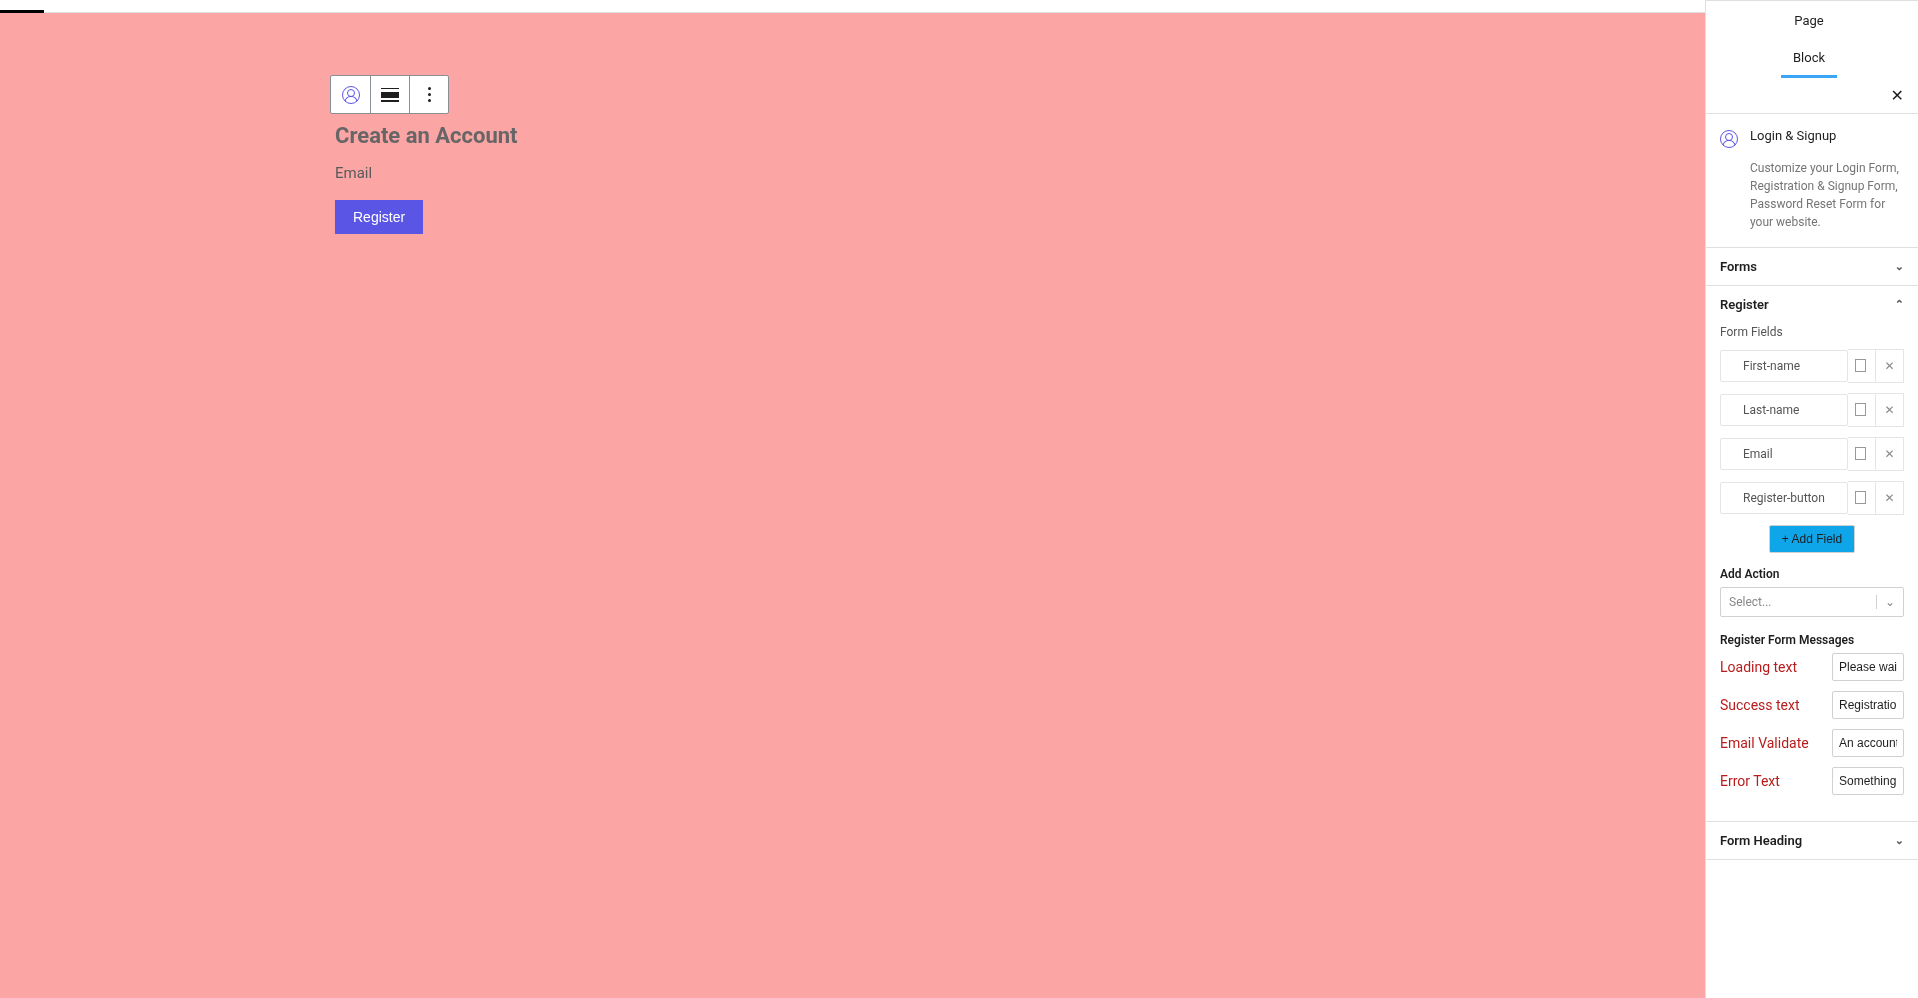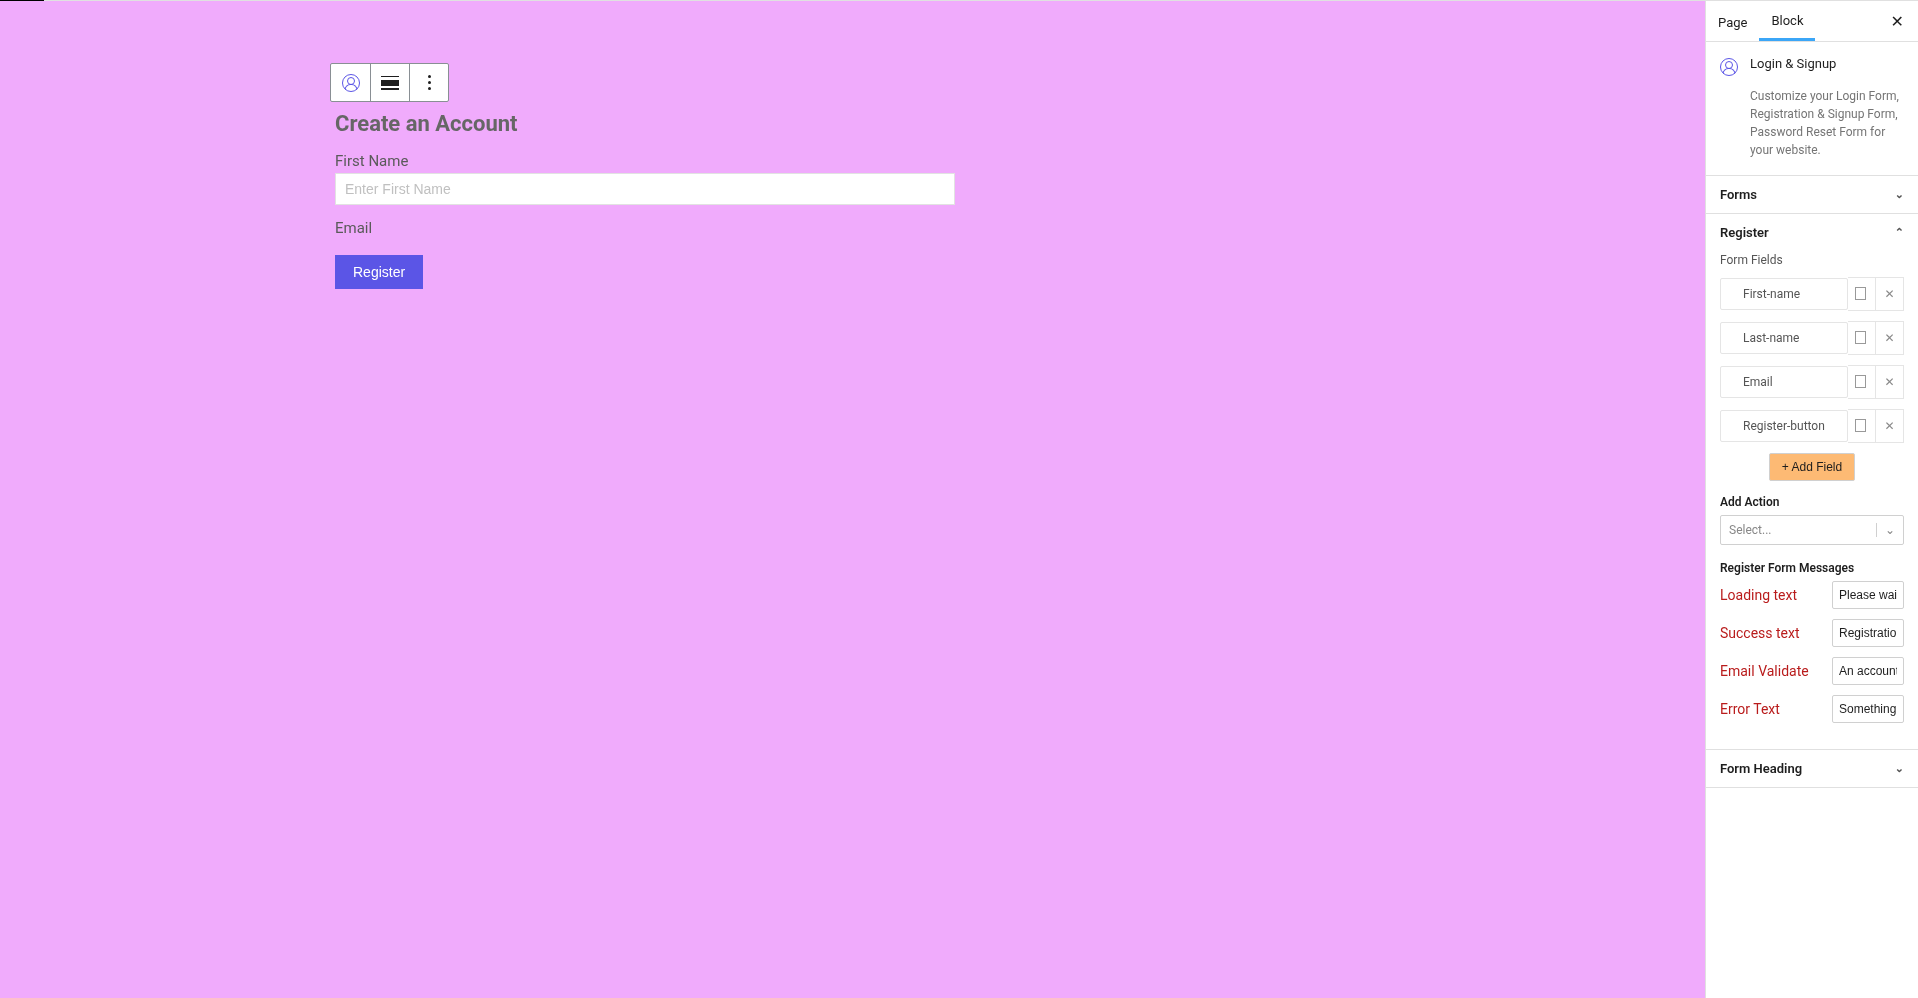--- a/index.html
+++ b/index.html
@@ -14,21 +14,22 @@
 }
 .page-container {
   display: flex;
   width: 100%;
   height: 100vh;
 }
 .main-canvas {
   flex: 1;
   border-top: 1px solid #e0e0e0;
   position: relative;
-  background: #f0abfc;
+  background: #fca5a5;
+  margin-top: 12px;
 }
 .main-canvas::before {
   content: "";
   position: absolute;
   top: -3px;
   left: 0;
   width: 44px;
   height: 3px;
   background: #000;
 }
@@ -158,20 +159,21 @@
   overflow-y: auto;
   background: #fff;
   font-size: 13px;
 }
 .sidebar-tabs {
   display: flex;
   align-items: center;
   border-bottom: 1px solid #e0e0e0;
   padding: 0 6px 0 0;
   position: relative;
+  flex-direction: column;
 }
 .sidebar-tab {
   padding: 12px 12px 10px;
   color: #1e1e1e;
   cursor: pointer;
   font-size: 13px;
 }
 .sidebar-tab.active {
   border-bottom: 3px solid #3ba6f7;
 }
@@ -318,21 +320,21 @@
   position:absolute;
   width:9px;height:11px;
   border:1px solid #999;
   left:-3px;top:-3px;
   background:#fff;
 }
 .add-field-btn {
   display: block;
   margin: 6px auto 4px;
   border: 1px solid #d0d0d0;
-  background: #fdba74;
+  background: #0ea5e9;
   padding: 6px 12px;
   font-size: 12px;
   cursor: pointer;
   color: #1e1e1e;
   border-radius:2px;
 }
 .sub-head2 {
   font-size: 12px;
   color: #1e1e1e;
   margin: 14px 0 6px;
@@ -398,24 +400,20 @@
             <span></span>
             <span></span>
           </span>
       </div>
     </div>
 
     <div class="form-block">
       <h2 class="form-heading">Create an Account</h2>
 
       <div class="form-field">
-        <label class="form-label">First Name</label>
-        <input type="text" class="form-input" placeholder="Enter First Name" style="">
-      </div>
-      <div class="form-field">
         <label class="form-label">Email</label>
       </div>
 
       <button class="register-btn">Register</button>
     </div>
   </div>
 
   <aside class="sidebar">
     <div class="sidebar-tabs">
       <div class="sidebar-tab">Page</div>

